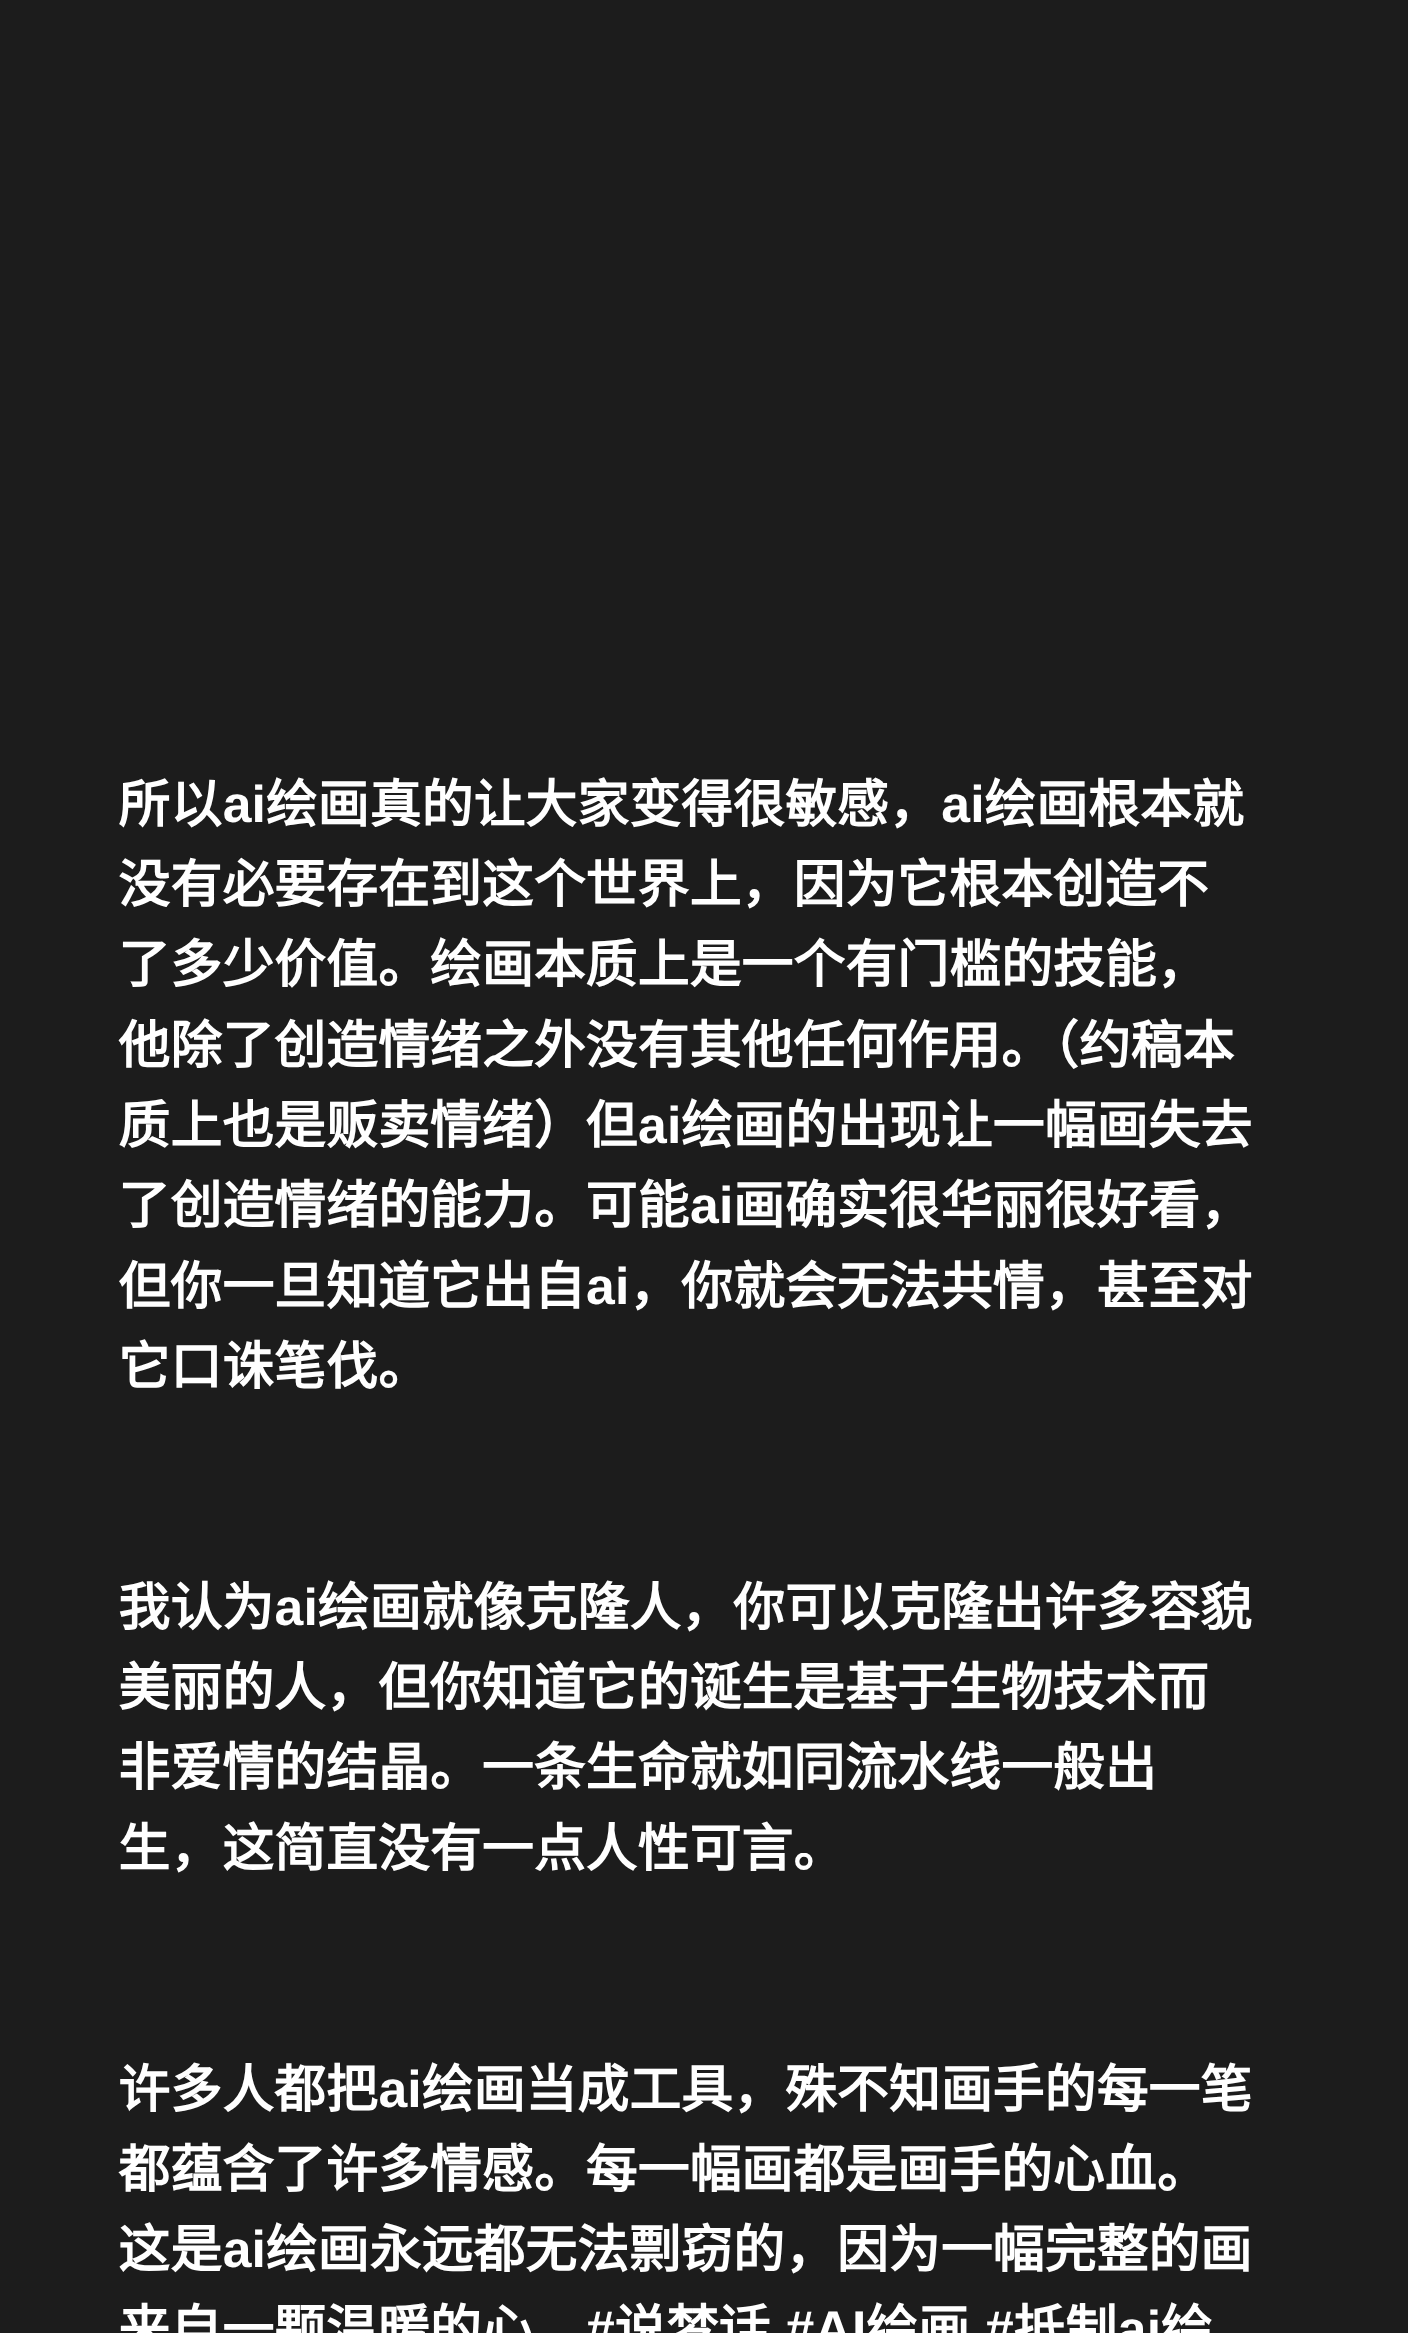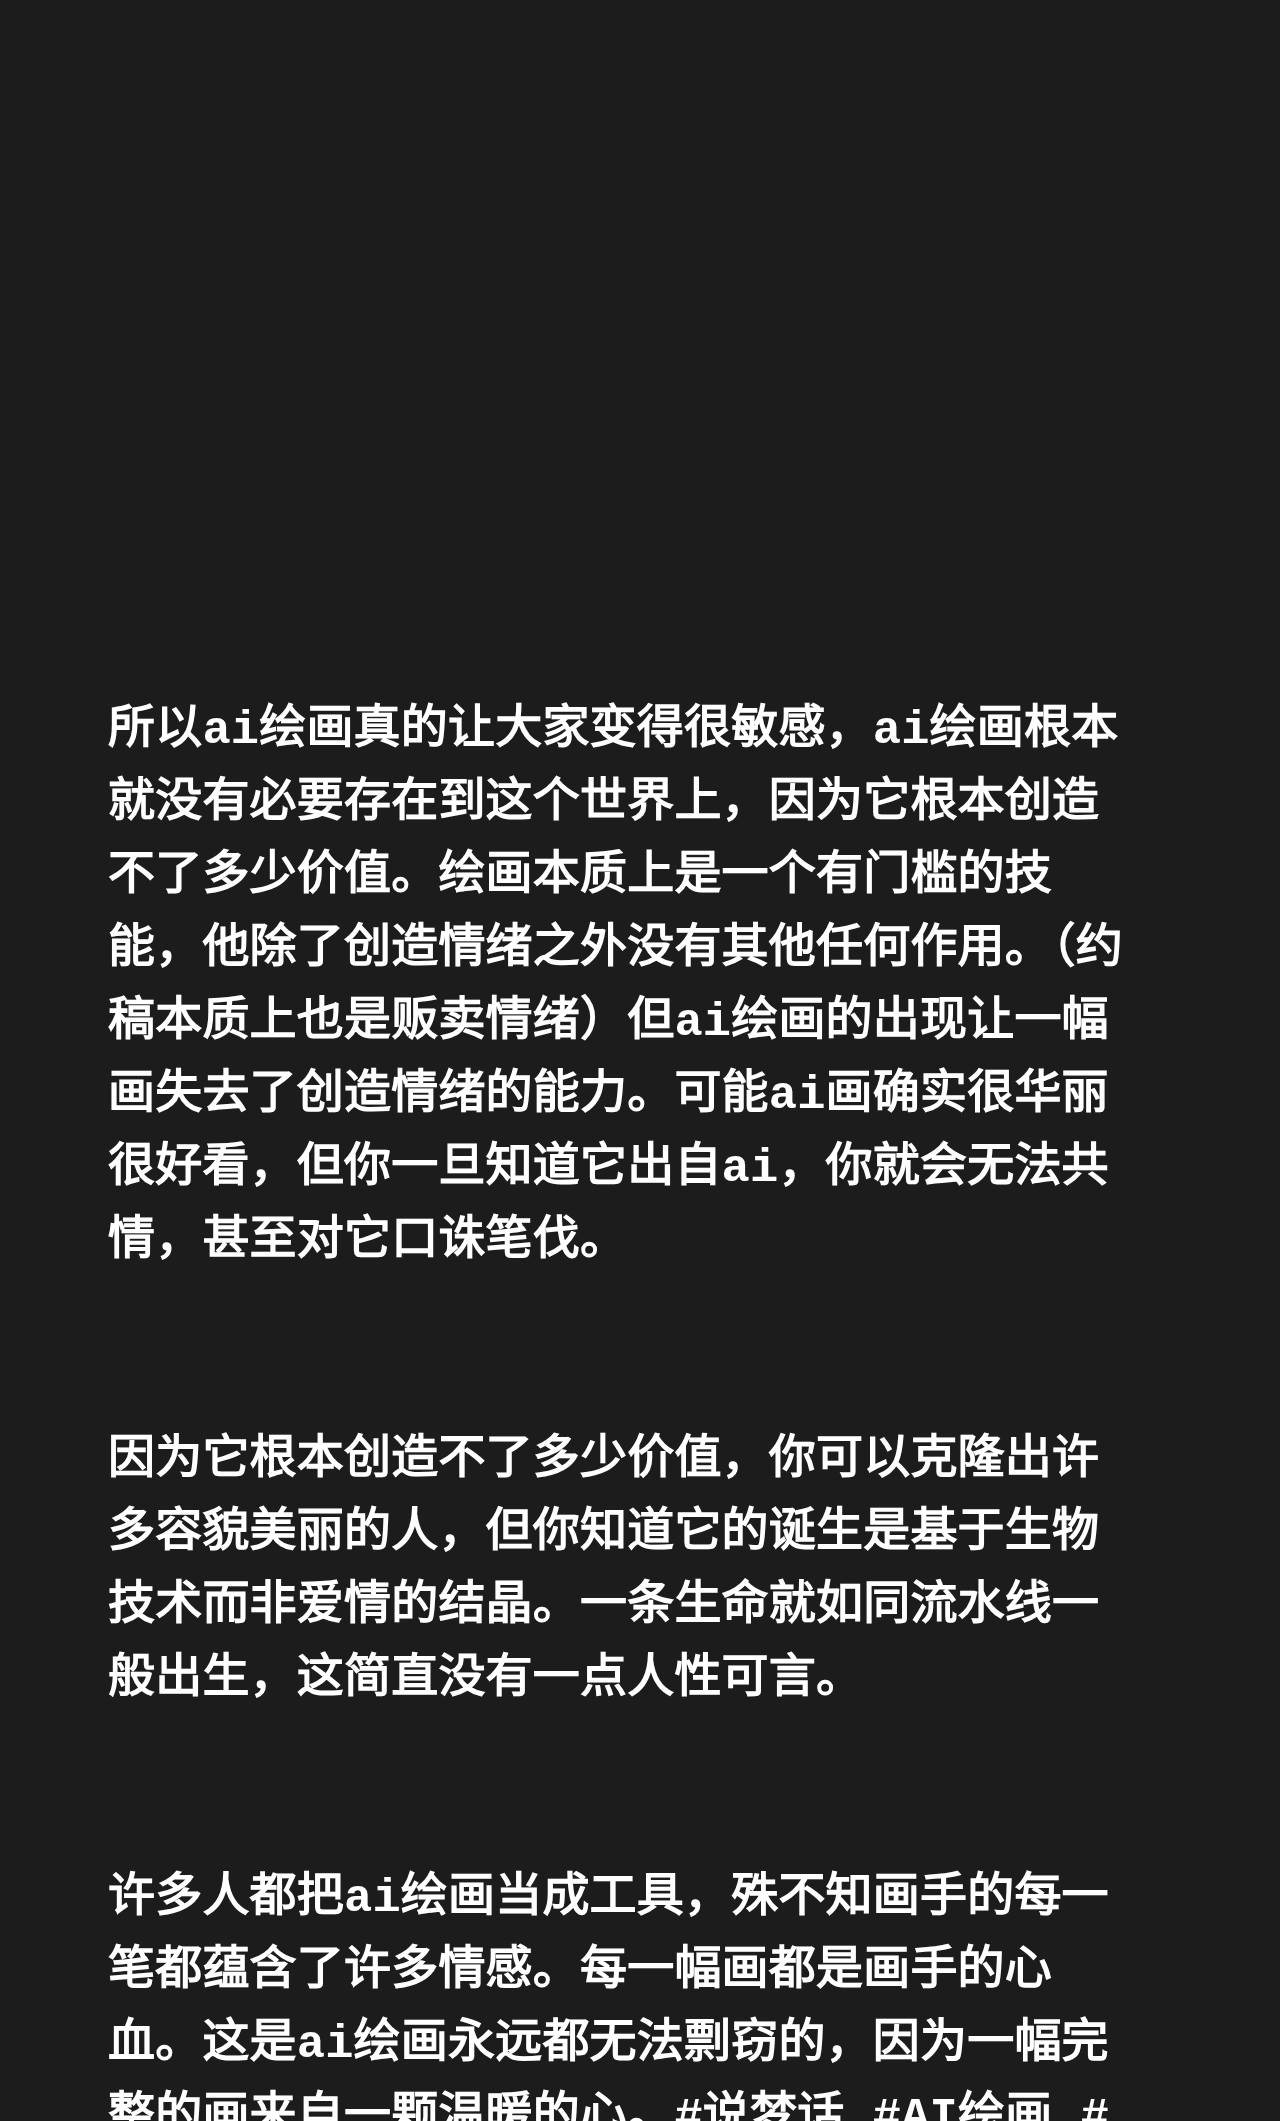--- a/index.html
+++ b/index.html
@@ -12,21 +12,20 @@
     height: 2121px;
     overflow: hidden;
     font-family: "Liberation Sans", "DejaVu Sans", sans-serif;
   }
   .page {
     position: relative;
     width: 1280px;
     height: 2121px;
     background: #1c1c1c;
     box-sizing: border-box;
-    font-family: Liberation Mono, monospace;
   }
   .post-text {
     position: absolute;
     left: 108px;
     top: 548px;
     width: 1038px;
     color: #ffffff;
     font-size: 47px;
     line-height: 73px;
     font-weight: 700;
@@ -42,16 +41,16 @@
   .para + .para {
     margin-top: 0px;
   }
 </style>
 </head>
 <body style="background: rgb(28, 28, 28);">
 
 <div class="page" style="background: rgb(28, 28, 28);">
   <div class="post-text" style="color: rgb(255, 255, 255);">
     <p class="para">所以ai绘画真的让大家变得很敏感，ai绘画根本就没有必要存在到这个世界上，因为它根本创造不了多少价值。绘画本质上是一个有门槛的技能，他除了创造情绪之外没有其他任何作用。（约稿本质上也是贩卖情绪）但ai绘画的出现让一幅画失去了创造情绪的能力。可能ai画确实很华丽很好看，但你一旦知道它出自ai，你就会无法共情，甚至对它口诛笔伐。</p>
-    <p class="para">因为它根本创造不了多少价值，你可以克隆出许多容貌美丽的人，但你知道它的诞生是基于生物技术而非爱情的结晶。一条生命就如同流水线一般出生，这简直没有一点人性可言。</p>
+    <p class="para">我认为ai绘画就像克隆人，你可以克隆出许多容貌美丽的人，但你知道它的诞生是基于生物技术而非爱情的结晶。一条生命就如同流水线一般出生，这简直没有一点人性可言。</p>
     <p class="para">许多人都把ai绘画当成工具，殊不知画手的每一笔都蕴含了许多情感。每一幅画都是画手的心血。这是ai绘画永远都无法剽窃的，因为一幅完整的画来自一颗温暖的心。#说梦话 #AI绘画 #抵制ai绘画 #日常分享 #致歉一切</p>
   </div>
 </div>
 
 </body></html>

